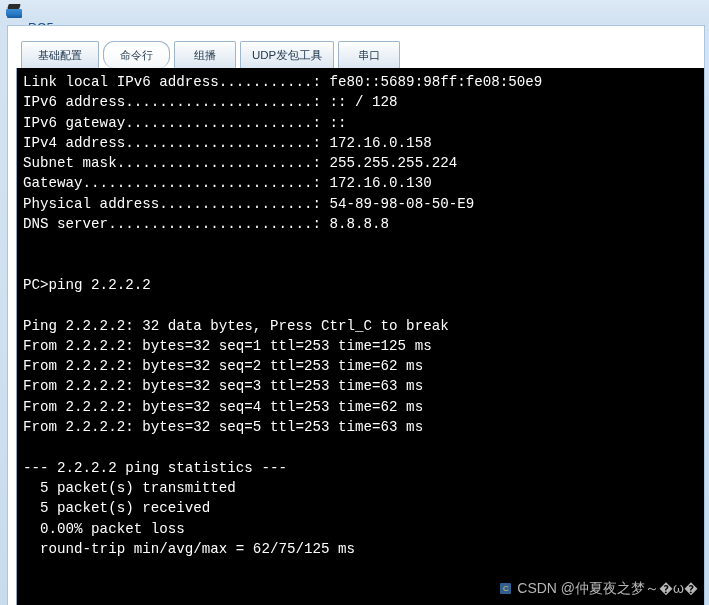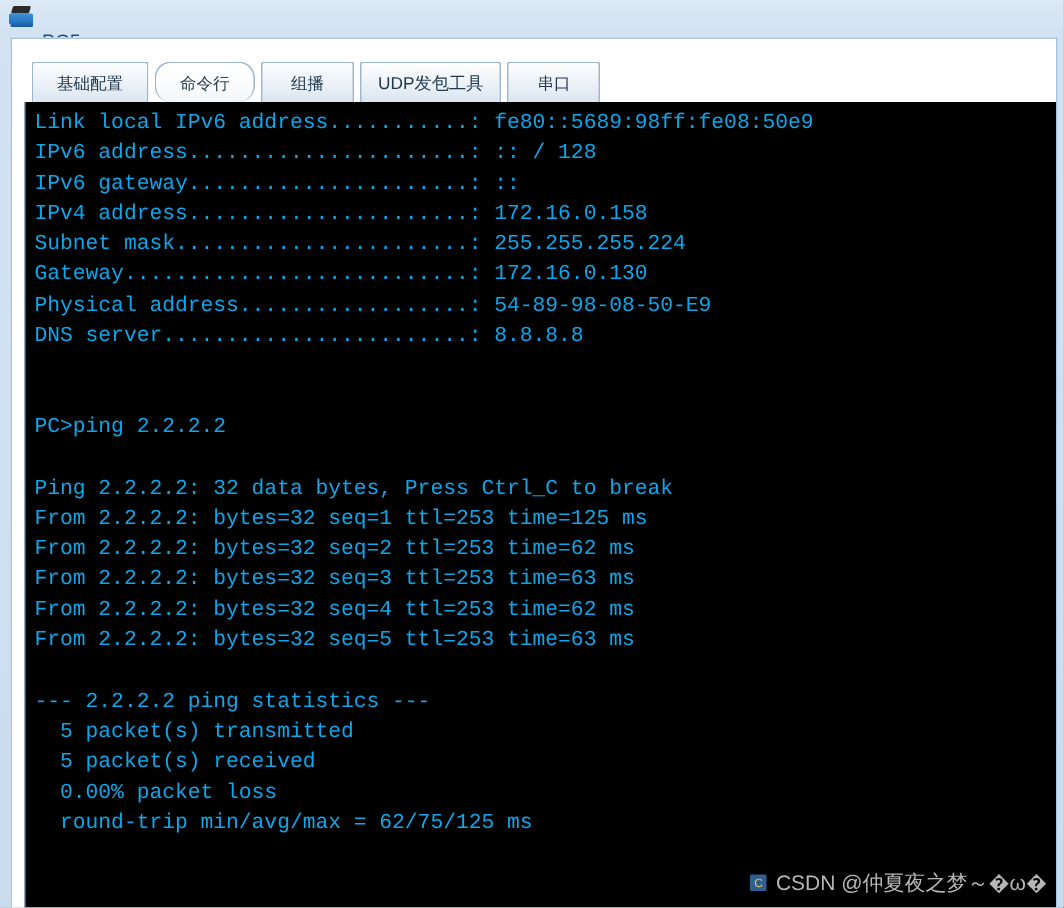--- a/index.html
+++ b/index.html
@@ -136,21 +136,21 @@
     background: #000000;
     border-left: 1px solid #8fa7bd;
     overflow: hidden;
   }
   #termtext {
     margin: 0;
     padding: 4px 0 0 6px;
     font-family: "Liberation Mono", "DejaVu Sans Mono", monospace;
     font-size: 14.2px;
     line-height: 20.3px;
-    color: #0ea5e9;
+    color: #ffffff;
     white-space: pre;
     letter-spacing: 0px;
   }
   #watermark {
     position: absolute;
     right: 6px;
     bottom: 7px;
     display: flex;
     align-items: center;
     gap: 6px;

